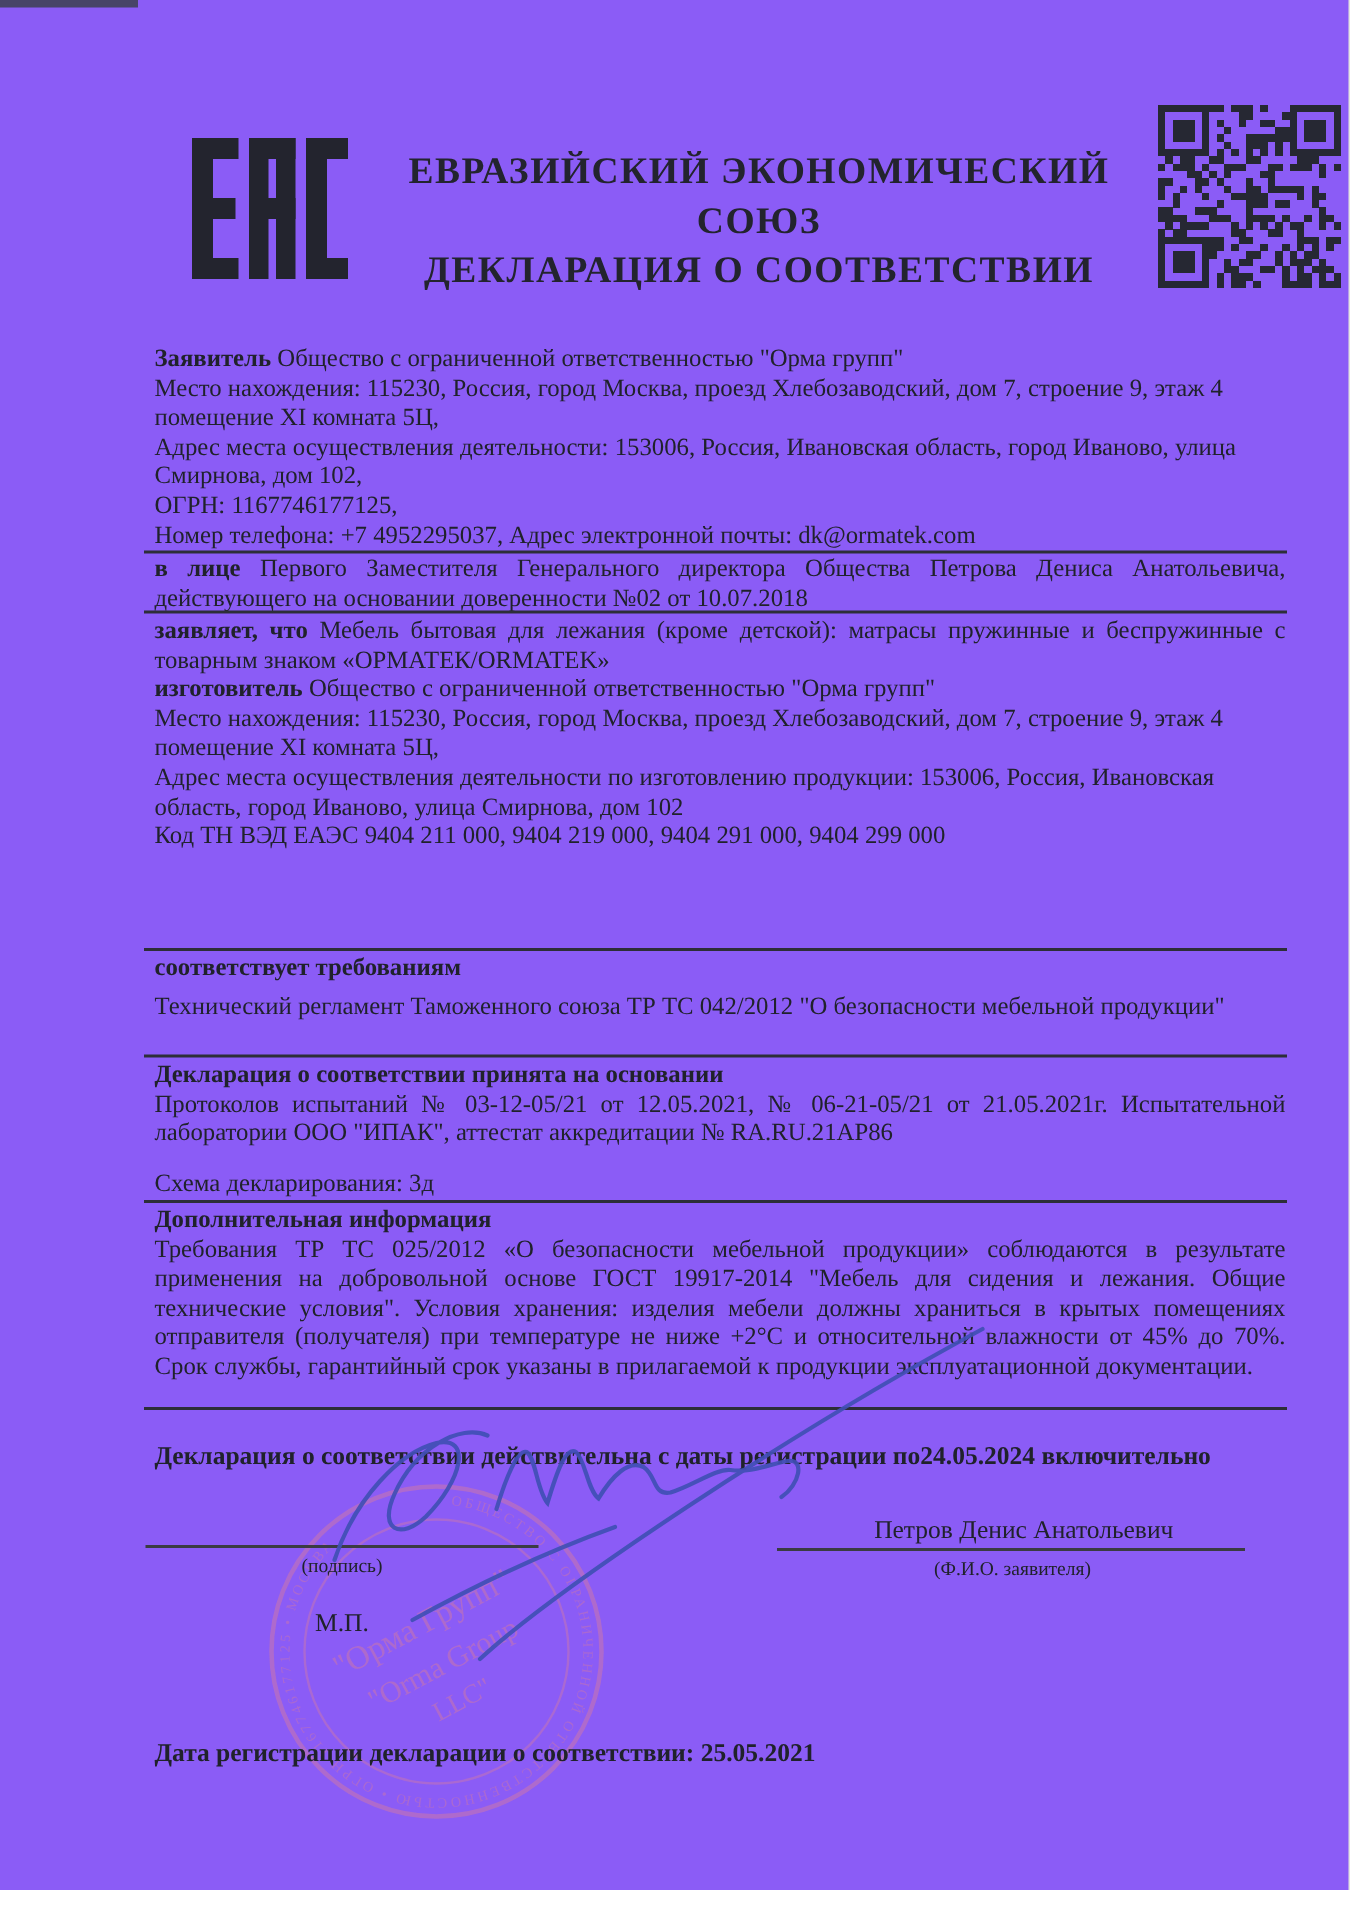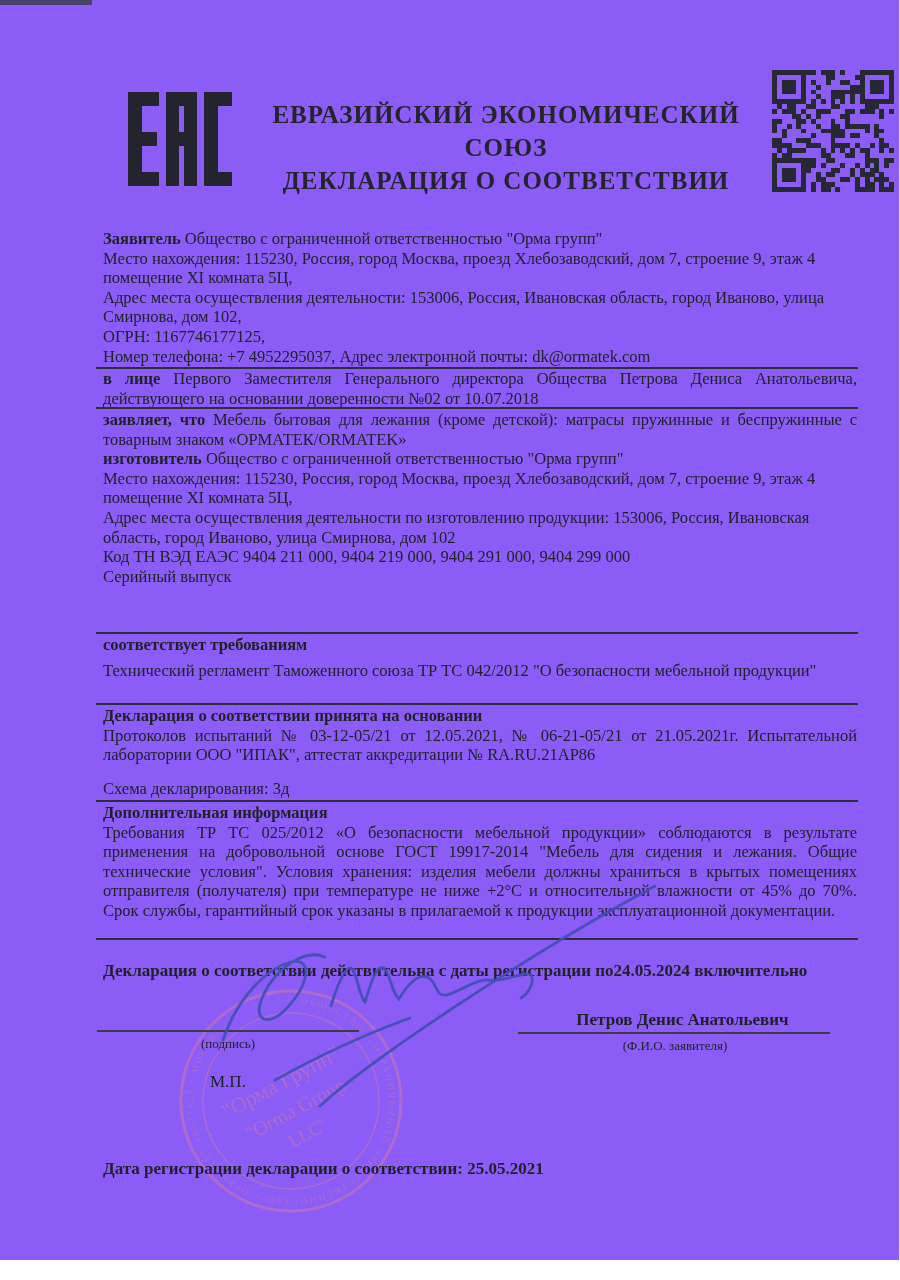--- a/index.html
+++ b/index.html
@@ -390,21 +390,20 @@
   </div>
 
   <div class="rule" style="top:407px"></div>
 
   <div class="abs sec" style="top:410px">
     <p class="just"><span class="lbl">заявляет, что</span> <span>Мебель бытовая для лежания (кроме детской): матрасы пружинные и беспружинные с товарным знаком «ОРМАТЕК/ORMATEK»</span></p>
     <p><span class="lbl">изготовитель</span> <span>Общество с ограниченной ответственностью "Орма групп"</span></p>
     <p>Место нахождения: 115230, Россия, город Москва, проезд Хлебозаводский, дом 7, строение 9, этаж 4 помещение XI комната 5Ц,</p>
     <p>Адрес места осуществления деятельности по изготовлению продукции: 153006, Россия, Ивановская область, город Иваново, улица Смирнова, дом 102</p>
     <p>Код ТН ВЭД ЕАЭС 9404 211 000, 9404 219 000, 9404 291 000, 9404 299 000</p>
-    <p>Серийный выпуск</p>
   </div>
 
   <div class="rule" style="top:632px"></div>
 
   <div class="abs sec" style="top:635px">
     <p class="head-line">соответствует требованиям</p>
     <div class="gap-sm"></div>
     <p class="just">Технический регламент Таможенного союза ТР ТС 042/2012 "О безопасности мебельной продукции"</p>
   </div>
 
@@ -443,21 +442,21 @@
     <g transform="rotate(-28 116 116)" fill="#bf72ba" opacity="0.8" text-anchor="middle" font-family="Liberation Serif, serif">
       <text x="116" y="102" font-size="22">"Орма Групп"</text>
       <text x="116" y="132" font-size="20">"Orma Group</text>
       <text x="116" y="158" font-size="18">LLC"</text>
     </g>
   </svg>
 
   <div class="sigline" style="left:97px; top:1030px; width:262px;"></div>
   <div class="sig-caption" style="left:148px; top:1036px; width:160px;">(подпись)</div>
 
-  <div class="fio-name" style="left:535px; top:1010px; width:295px;font-weight:bold;">Петров Денис Анатольевич</div>
+  <div class="fio-name" style="left:535px; top:1010px; width:295px;">Петров Денис Анатольевич</div>
   <div class="sigline" style="left:518px; top:1032px; width:312px;"></div>
   <div class="sig-caption" style="left:555px; top:1038px; width:240px;">(Ф.И.О. заявителя)</div>
 
   <div class="mp" style="left:210px; top:1072px;">М.П.</div>
 
   <svg class="abs signature" viewBox="0 0 470 236">
     <g fill="none" stroke="#4150b5" stroke-width="2.8" stroke-linecap="round" opacity="0.92">
       <path d="M125,228 C175,182 330,78 460,8"></path>
       <path d="M28,162 C42,120 72,90 96,84 C120,79 113,109 89,133 C72,149 57,142 68,118 C82,87 112,71 130,79"></path>
       <path d="M136,128 C142,108 150,88 156,90 C162,93 163,116 170,124 C176,104 182,86 189,90 C195,95 197,116 204,121 C213,106 224,95 234,100 C243,106 240,119 252,117 C268,112 282,101 292,102 C306,104 318,98 330,96 C342,94 338,112 326,120"></path>

